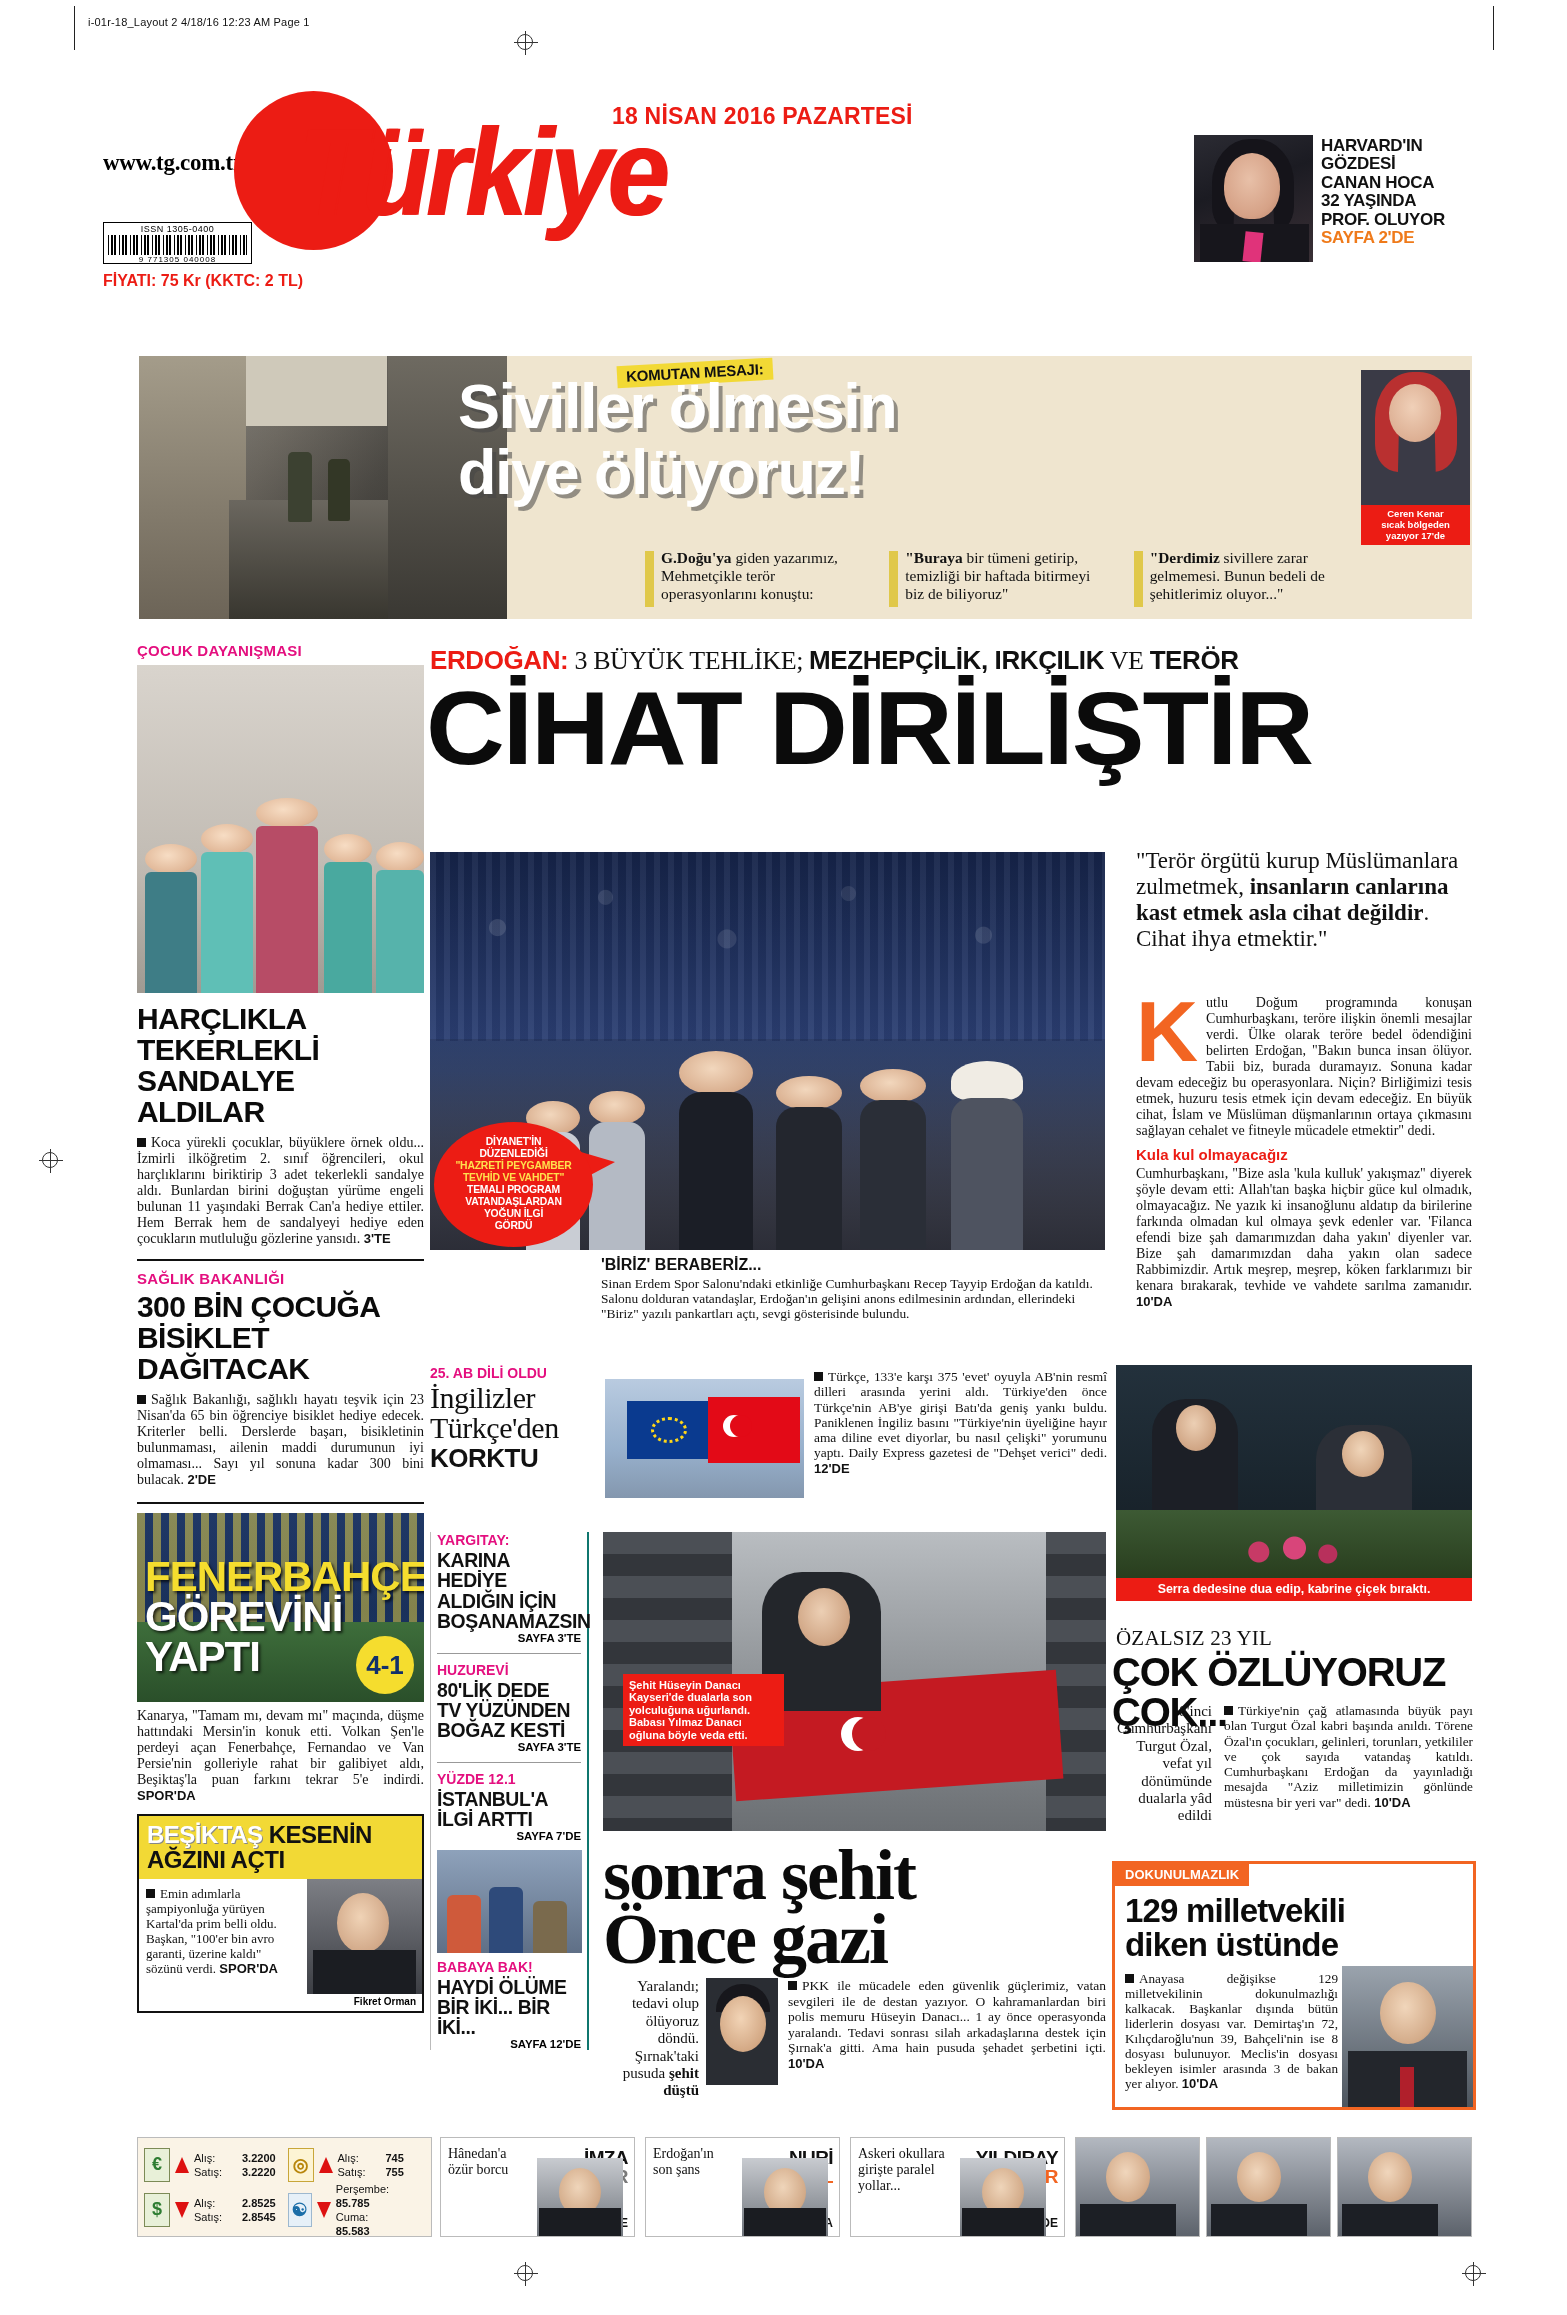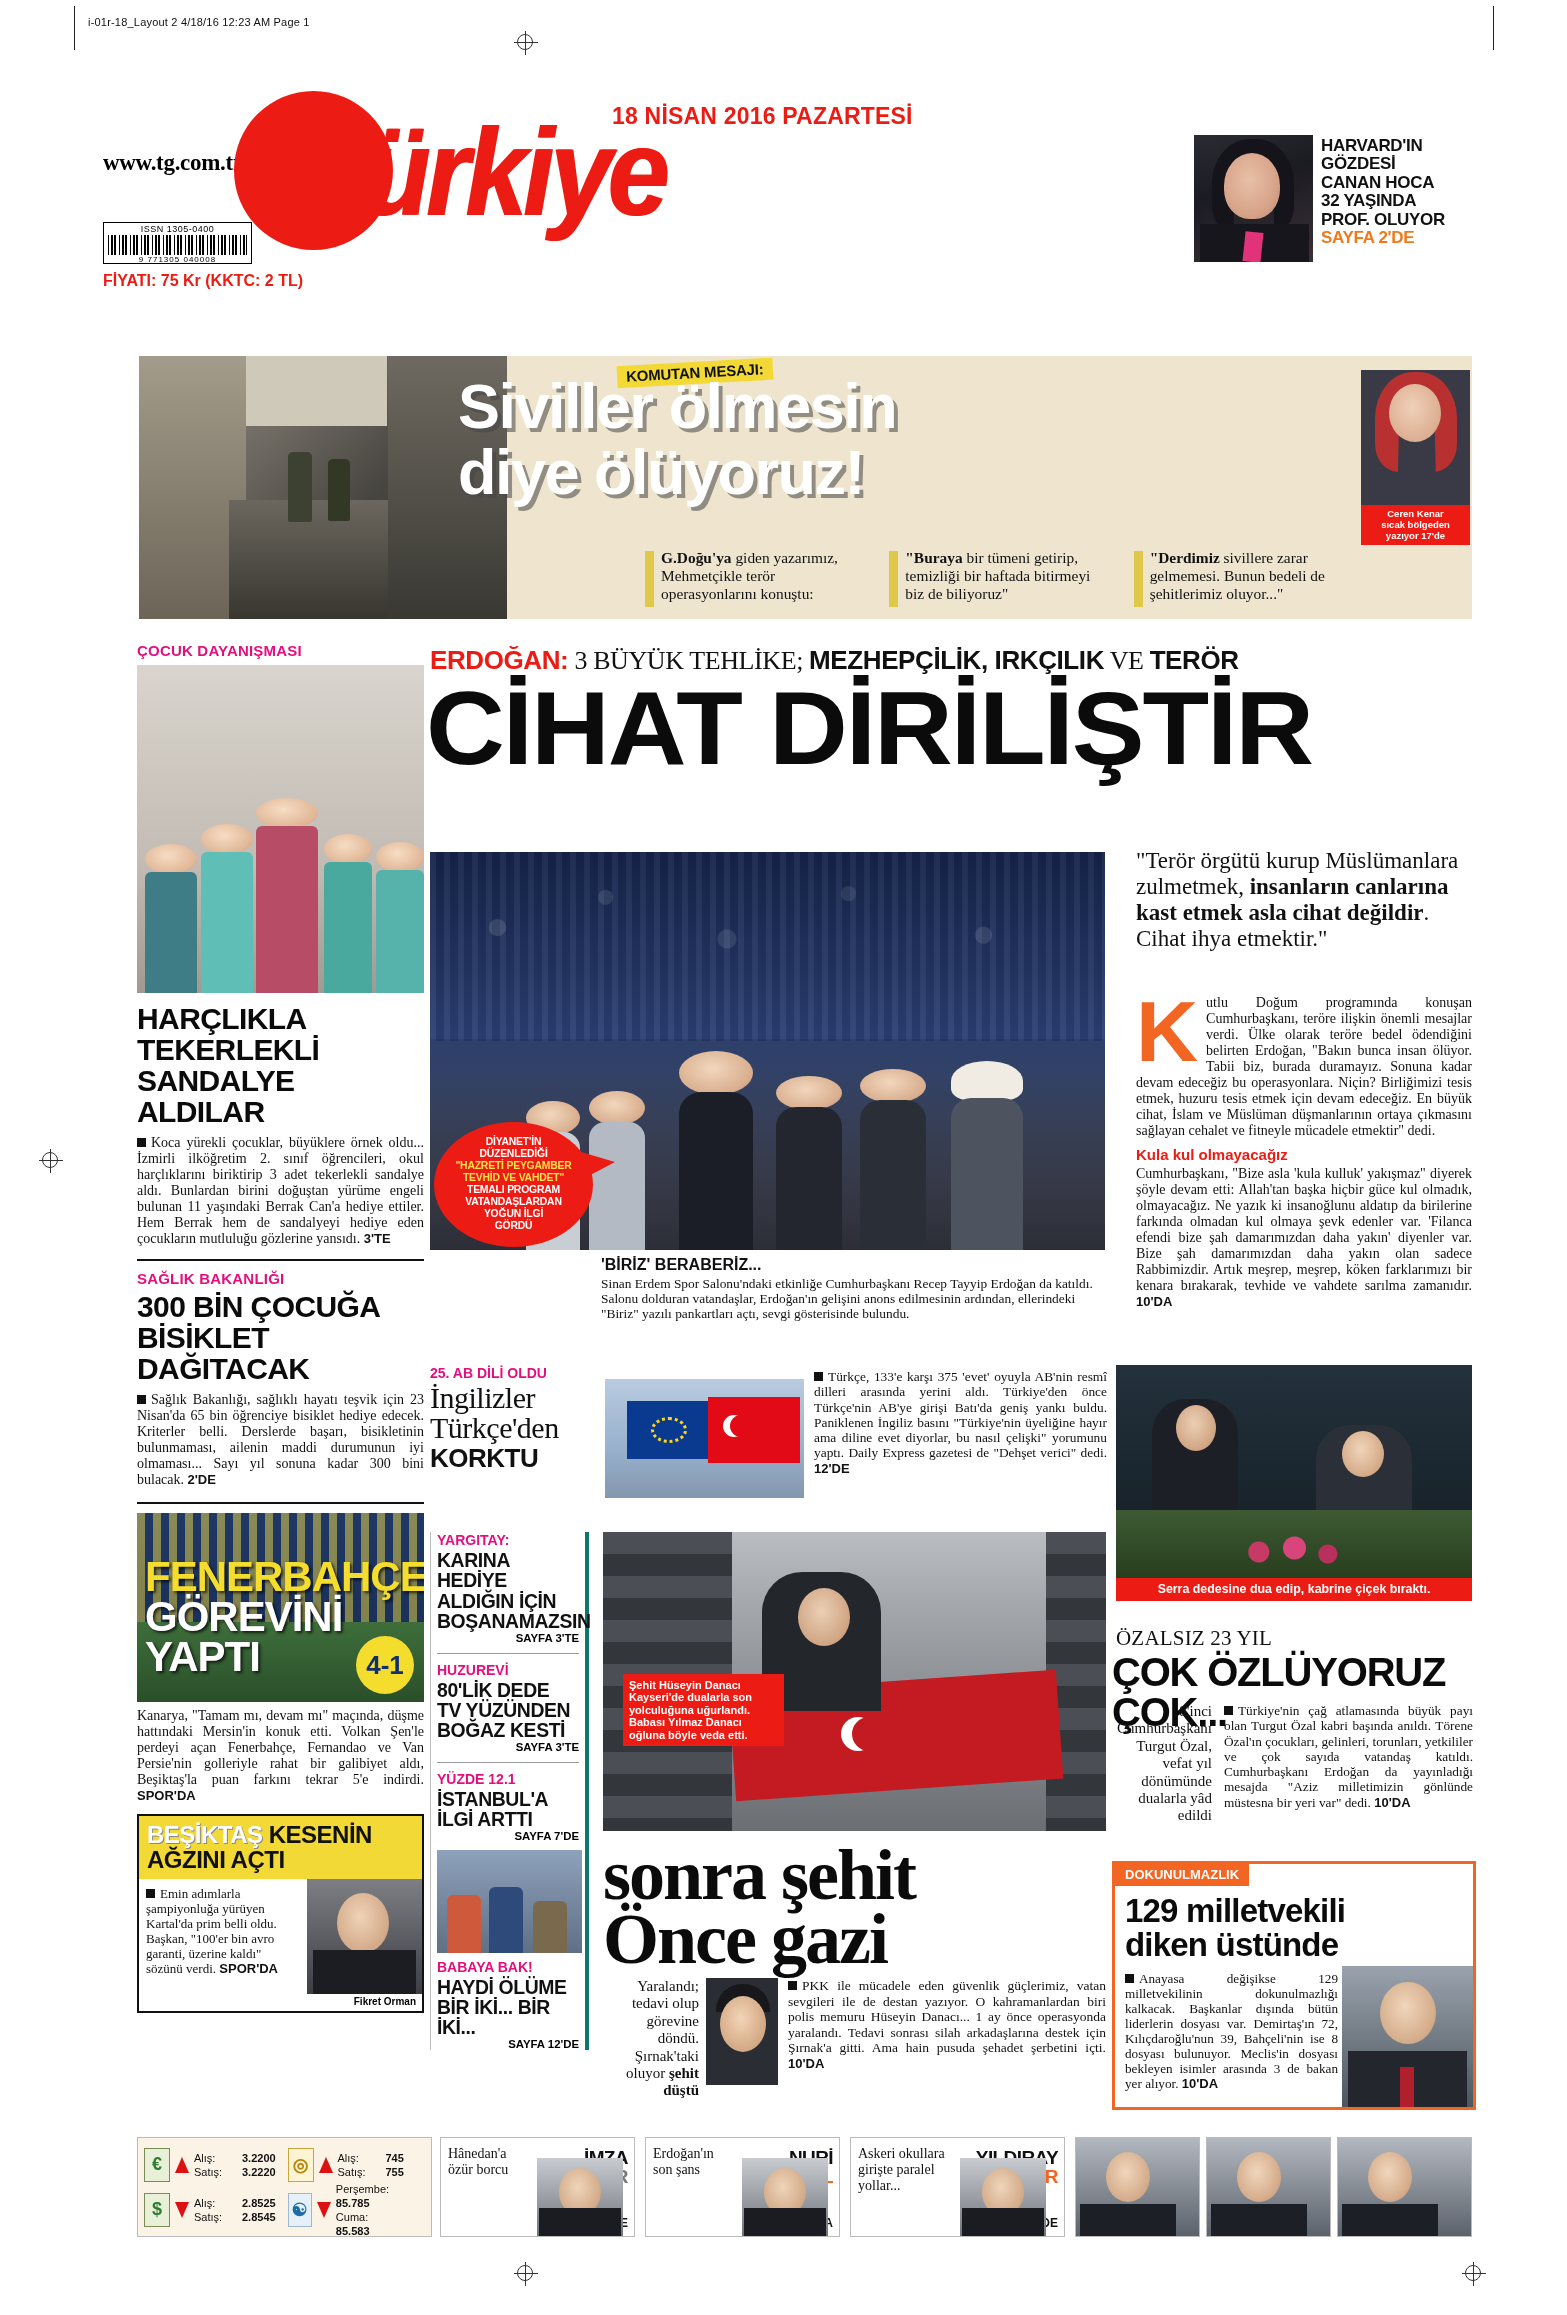--- a/index.html
+++ b/index.html
@@ -352,21 +352,21 @@
   .ab-photo .trflag { position:absolute; left:103px; top:18px; width:92px; height:66px; background:#e30a17; }
   .ab-photo .trmoon { position:absolute; left:125px; top:36px; width:22px; height:22px; border-radius:50%;
     background:#e30a17; box-shadow:-7px 0 0 0 #fff; }
   .ab-text {
     position:absolute; left:384px; top:4px; width:293px;
     font-family:"Liberation Serif", serif; font-size:13.4px; line-height:15.3px; color:#111; text-align:justify;
   }
 
   .briefs {
     position:absolute; left:430px; top:1532px; width:159px;
-    border-left:1px solid #bbb; border-right:4px solid #0f766e; padding:0 6px;
+    border-left:1px solid #bbb; border-right:2px solid #0f766e; padding:0 6px;
   }
   .brief-label { font-family:"Liberation Sans", sans-serif; font-weight:700; font-size:14px; color:#e40f7f; }
   .brief-head {
     font-family:"Liberation Sans", sans-serif; font-weight:700;
     font-size:19.4px; line-height:20.4px; color:#111; margin-top:2px; letter-spacing:-0.4px;
   }
   .brief-ref { font-family:"Liberation Sans", sans-serif; font-weight:700; font-size:11.4px; text-align:right; }
   .brief-div { height:1px; background:#999; margin:9px 0 8px; }
   .brief-photo { width:145px; height:103px; margin:8px 0 6px; overflow:hidden;
     background:linear-gradient(180deg,#8ea2bb,#5f6f86); position:relative; }
@@ -843,21 +843,21 @@
     <div>yolculuğuna uğurlandı.</div>
     <div>Babası Yılmaz Danacı</div>
     <div>oğluna böyle veda etti.</div>
   </div>
 
   <div class="gazi-head">
     <div>sonra şehit</div>
     <div>Önce gazi</div>
   </div>
   <div class="gazi-lead">
-    <span>Yaralandı; tedavi olup görevine döndü. Şırnak'taki oluyor</span> <b>şehit düştü</b>
+    <span>Yaralandı; tedavi olup ölüyoruz döndü. Şırnak'taki pusuda</span> <b>şehit düştü</b>
   </div>
   <div class="gazi-photo">
     <div class="hr2"></div>
     <div class="f"></div>
   </div>
   <div class="gazi-body">
     <span class="sq"></span><span>PKK ile mücadele eden güvenlik güçlerimiz, vatan sevgileri ile de destan yazıyor. O kahramanlardan biri polis memuru Hüseyin Danacı... 1 ay önce operasyonda yaralandı. Tedavi sonrası silah arkadaşlarına destek için Şırnak'a gitti. Ama hain pusuda şehadet şerbetini içti.</span> <span class="ref">10'DA</span>
   </div>
 
   <div class="ozal-photo">

